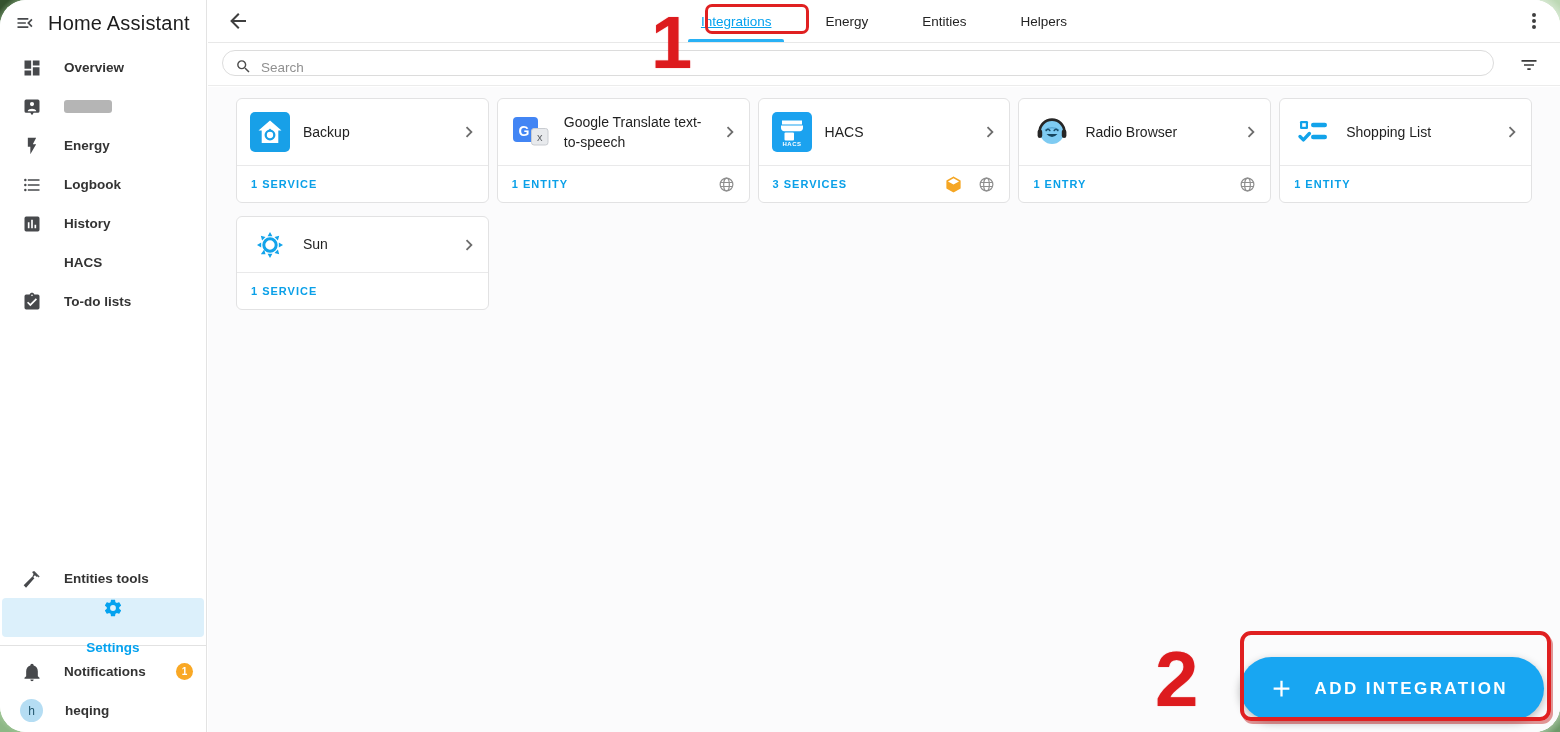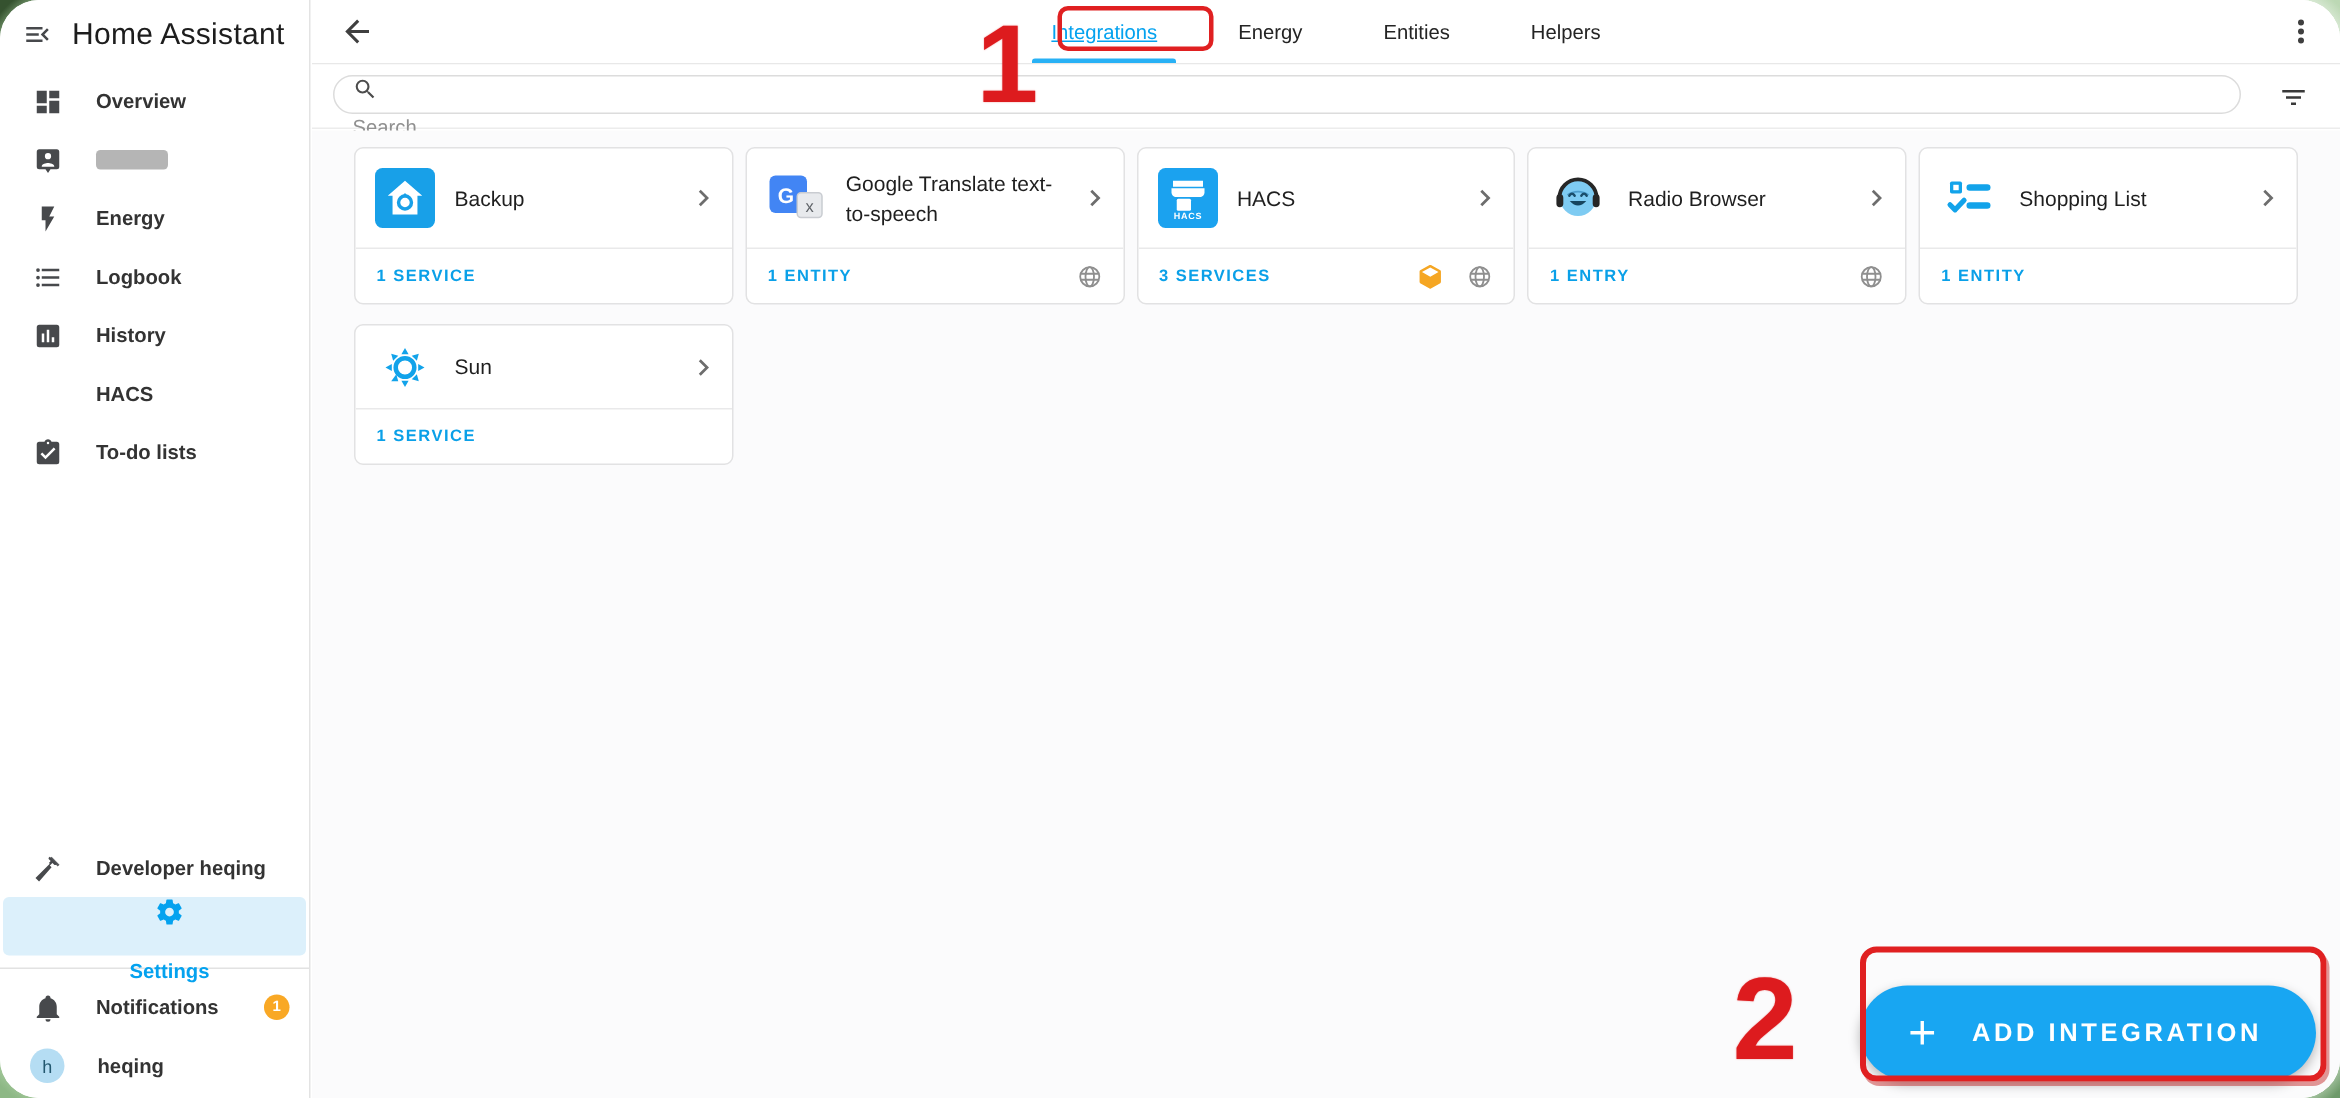--- a/index.html
+++ b/index.html
@@ -46,21 +46,21 @@
   .topbar { height:43px; border-bottom:1px solid #e8e8e8; display:flex; align-items:center; position:relative; background:#fff; }
   .back-btn { position:absolute; left:18px; width:24px; height:24px; color:#3f3f3f; cursor:pointer; }
   .tabs { margin:0 auto; display:flex; height:100%; }
   .tab { display:flex; align-items:center; padding:0 27px; font-size:13.5px; color:#242424; position:relative; cursor:pointer; font-weight:500; }
   .tab.active { color:#04a2ef;text-decoration:underline; }
   .tab.active::after { content:""; position:absolute; left:14px; right:14px; bottom:0; height:3px; background:#28b1f5; border-radius:2px 2px 0 0; }
   .kebab { position:absolute; right:14px; width:24px; height:24px; color:#3f3f3f; cursor:pointer; }
 
   .searchrow { height:43px; border-bottom:1px solid #ececec; position:relative; background:#fff; }
   .searchbox { position:absolute; left:14px; right:66px; top:7px; height:26px; border:1px solid #dcdcdc;
-    border-radius:15px; display:flex; align-items:flex-start; padding:0 12px; gap:9px; background:#fff;flex-direction:column; }
+    border-radius:15px; display:flex; align-items:flex-end; padding:0 12px; gap:9px; background:#fff; }
   .searchbox svg { width:17px; height:17px; color:#4c4c4c; flex:0 0 auto; }
   .searchbox input { border:0; outline:0; flex:1; font-size:13.5px; color:#333; background:transparent; font-family:inherit; }
   .searchbox input::placeholder { color:#909090; }
   .filter-btn { position:absolute; right:21px; top:12px; width:20px; height:20px; color:#3a3a3a; cursor:pointer; }
 
   .content { position:absolute; top:87px; left:0; right:0; bottom:0; background:#fbfbfc; padding:11px 28px; }
   .grid { display:grid; grid-template-columns:repeat(5, 1fr); gap:8px; }
   .grid.g2 { margin-top:13px; }
   .card { background:#fff; border:1px solid #e2e2e3; border-radius:6px; overflow:hidden; cursor:pointer; }
   .card-header { display:flex; align-items:center; padding:0 8px 0 13px; gap:13px; height:66px; }
@@ -165,21 +165,21 @@
     </nav>
 
     <div class="sb-bottom">
       <div class="nav-item">
         <span class="nicon">
           <svg viewBox="0 0 24 24" fill="currentColor">
               <path d="M2,19.63L13.43,8.2L12.72,7.5L14.14,6.07L12.72,4.66C12.33,4.27 12.33,3.64 12.72,3.25L13.43,2.54L19.09,8.2L18.38,8.9C18,9.29 17.36,9.29 16.97,8.9L15.55,7.5L14.14,8.9L13.43,9.61L14.85,11L4.85,22.45L2,19.63Z"></path>
               <path d="M14.85,2.54L21.21,8.9L19.8,10.31L13.43,3.95Z" opacity=".9"></path>
             </svg>
         </span>
-        <span class="nlabel">Developer heqing</span>
+        <span class="nlabel">Entities tools</span>
       </div>
       <div class="nav-item active">
         <span class="nicon">
           <svg viewBox="0 0 24 24" fill="currentColor">
               <path d="M12,15.5A3.5,3.5 0 0,1 8.5,12A3.5,3.5 0 0,1 12,8.5A3.5,3.5 0 0,1 15.5,12A3.5,3.5 0 0,1 12,15.5M19.43,12.97C19.47,12.65 19.5,12.33 19.5,12C19.5,11.67 19.47,11.34 19.43,11L21.54,9.37C21.73,9.22 21.78,8.95 21.66,8.73L19.66,5.27C19.54,5.05 19.27,4.96 19.05,5.05L16.56,6.05C16.04,5.66 15.5,5.32 14.87,5.07L14.5,2.42C14.46,2.18 14.25,2 14,2H10C9.75,2 9.54,2.18 9.5,2.42L9.13,5.07C8.5,5.32 7.96,5.66 7.44,6.05L4.95,5.05C4.73,4.96 4.46,5.05 4.34,5.27L2.34,8.73C2.21,8.95 2.27,9.22 2.46,9.37L4.57,11C4.53,11.34 4.5,11.67 4.5,12C4.5,12.33 4.53,12.65 4.57,12.97L2.46,14.63C2.27,14.78 2.21,15.05 2.34,15.27L4.34,18.73C4.46,18.95 4.73,19.03 4.95,18.95L7.44,17.94C7.96,18.34 8.5,18.68 9.13,18.93L9.5,21.58C9.54,21.82 9.75,22 10,22H14C14.25,22 14.46,21.82 14.5,21.58L14.87,18.93C15.5,18.67 16.04,18.34 16.56,17.94L19.05,18.95C19.27,19.03 19.54,18.95 19.66,18.73L21.66,15.27C21.78,15.05 21.73,14.78 21.54,14.63L19.43,12.97Z"></path>
             </svg>
         </span>
         <span class="nlabel">Settings</span>
       </div>
       <div class="sb-divider"></div>

